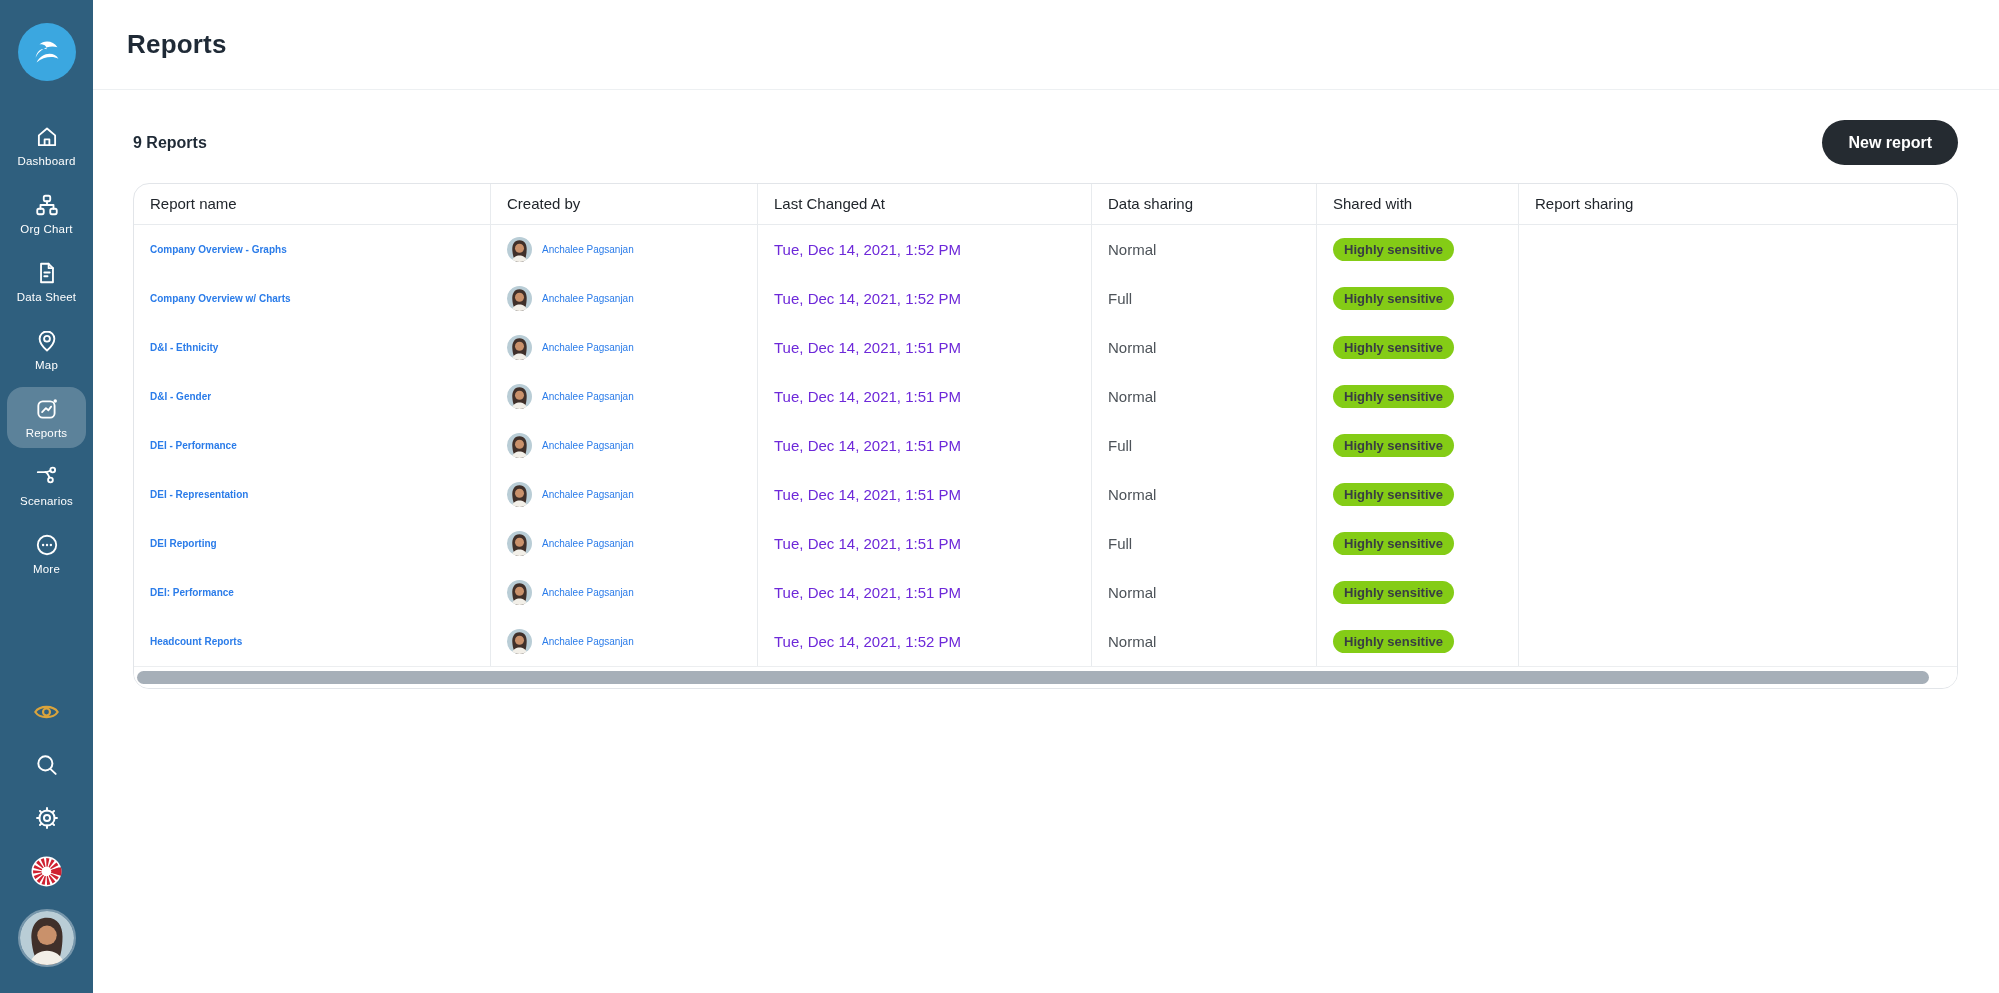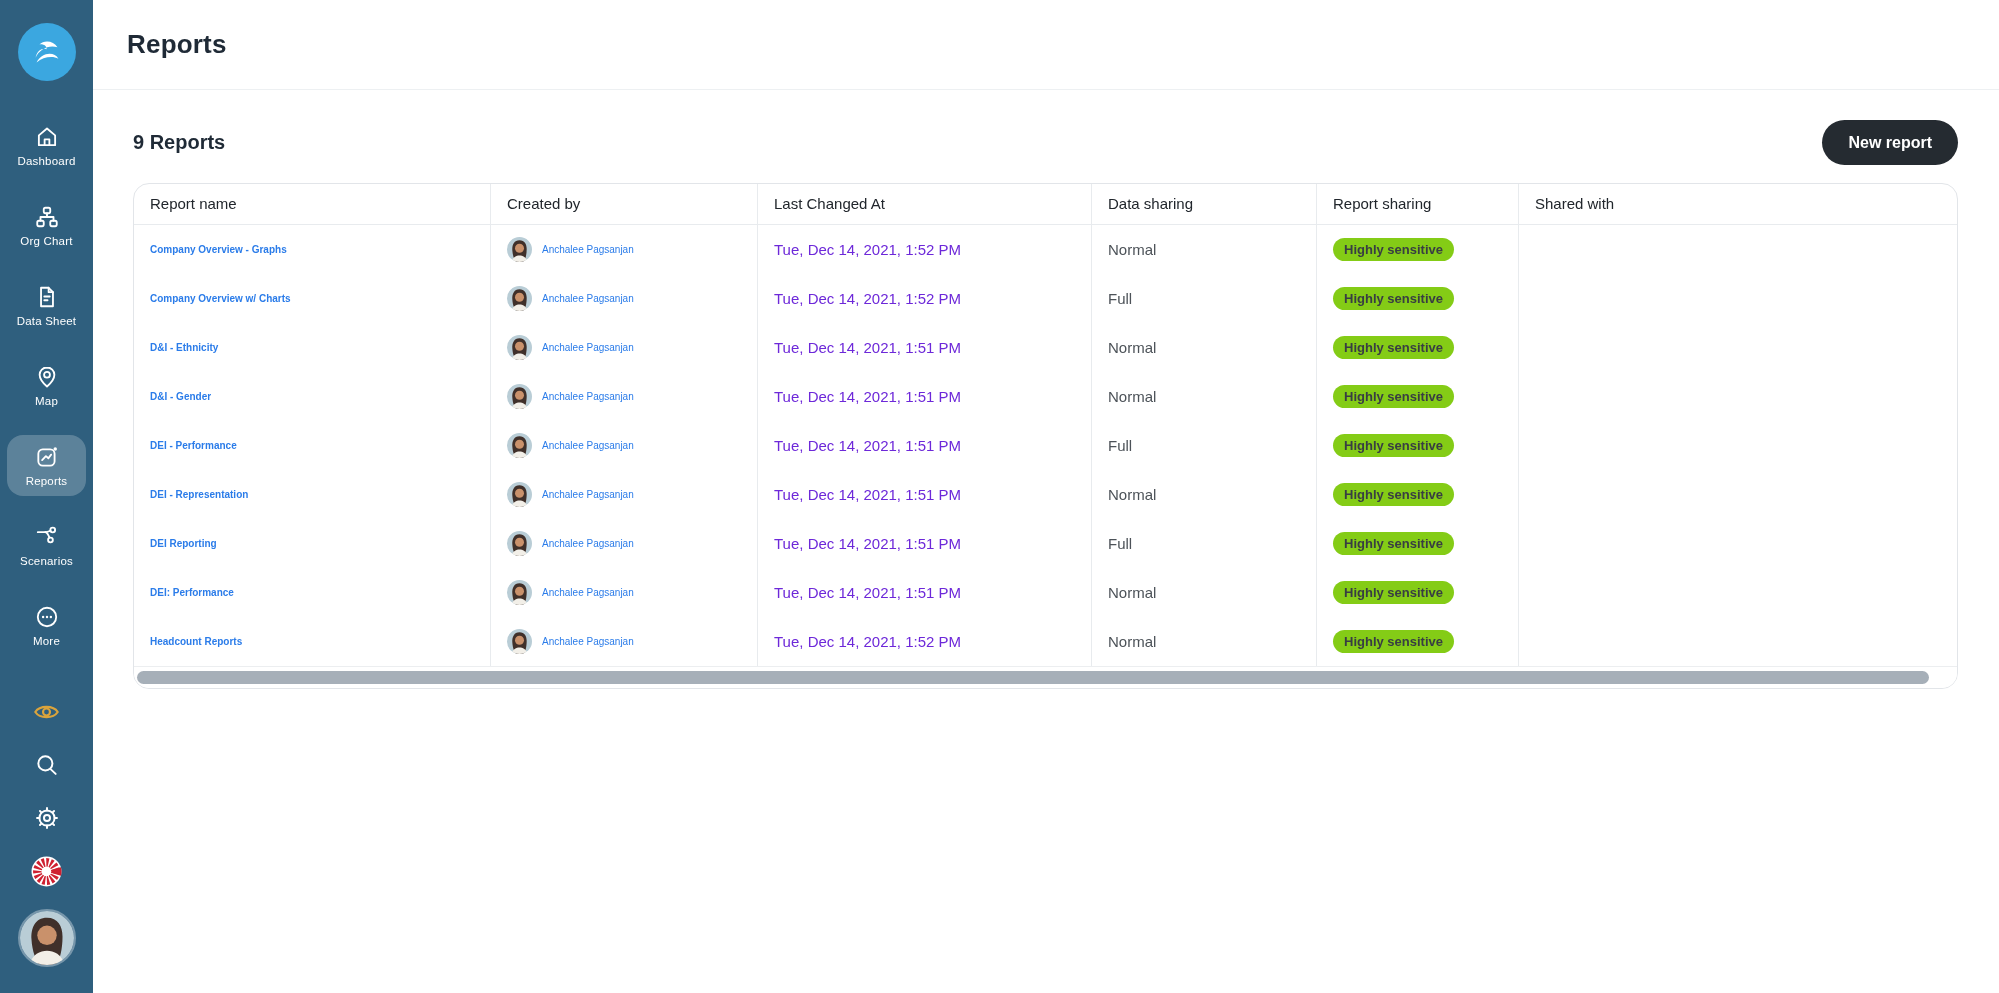--- a/index.html
+++ b/index.html
@@ -5,42 +5,42 @@
   * { margin:0; padding:0; box-sizing:border-box; }
   html,body { width:1999px; height:993px; overflow:hidden; background:#fff;
     font-family:"Liberation Sans", sans-serif; }
   .app { display:flex; width:1999px; height:993px; }
 
   
   .sidebar { width:93px; min-width:93px; background:#2f5f7e; display:flex;
     flex-direction:column; align-items:center; height:100%; }
   .logo-circle { width:58px; height:58px; border-radius:50%; background:#3ba7e0;
     margin-top:23px; display:flex; align-items:center; justify-content:center; cursor:pointer; }
-  .nav { margin-top:34px; display:flex; flex-direction:column; align-items:center; gap:19px; }
+  .nav { margin-top:34px; display:flex; flex-direction:column; align-items:center; gap:7px; }
   .nav-item { width:79px; padding:9px 0 9px; border-radius:16px; display:flex;
     flex-direction:column; align-items:center; gap:5px; cursor:pointer; }
   .nav-item.active { background:rgba(255,255,255,0.22); }
   .nav-label { color:#fff; font-size:11.5px; letter-spacing:.2px; }
   .nav-item svg { display:block; }
   .side-bottom { margin-top:auto; margin-bottom:26px; display:flex; flex-direction:column;
     align-items:center; gap:23px; }
   .side-icon-btn { width:30px; height:30px; display:flex; align-items:center;
     justify-content:center; cursor:pointer; }
   .side-avatar { width:58px; height:58px; border-radius:50%; overflow:hidden;
     border:2px solid rgba(255,255,255,.35); cursor:pointer; }
 
   
   .main { flex:1; display:flex; flex-direction:column; background:#fff; min-width:0; }
   .page-header { height:90px; display:flex; align-items:center; padding:0 34px;
     border-bottom:1px solid #edf0f2; }
   .page-title { font-size:26px; font-weight:700; color:#1f2a36; letter-spacing:.2px; }
 
   .toolbar { display:flex; justify-content:space-between; align-items:center;
     margin:30px 41px 0 40px; }
-  .count-label { font-size:20px; font-weight:700; color:#1f2a36; }
+  .count-label { font-size:16px; font-weight:700; color:#1f2a36; }
   .new-report-btn { background:#252b31; color:#fff; border:none; border-radius:24px;
     height:45px; padding:0 26px; font-size:16px; font-weight:600;
     font-family:"Liberation Sans", sans-serif; cursor:pointer; }
 
   
   .table-card { margin:18px 41px 0 40px; border:1px solid #e2e5e9; border-radius:16px;
     overflow:hidden; background:#fff; }
   .thead, .trow { display:grid;
     grid-template-columns:357px 267px 334px 225px 202px minmax(0,1fr); }
   .thead { border-bottom:1px solid #e8ebee; }
@@ -212,22 +212,22 @@
       <div class="count-label">9 Reports</div>
       <button class="new-report-btn">New report</button>
     </div>
 
     <div class="table-card">
       <div class="thead">
         <div class="th">Report name</div>
         <div class="th">Created by</div>
         <div class="th">Last Changed At</div>
         <div class="th">Data sharing</div>
+        <div class="th">Shared with</div>
         <div class="th">Report sharing</div>
-        <div class="th">Shared with</div>
       </div>
 
       <div>
         <div class="trow">
           <div class="td">
             <a class="report-link">Company Overview - Graphs</a>
           </div>
           <div class="td">
             <span class="avatar-mini">
               <svg width="25" height="25" viewBox="0 0 40 40">

